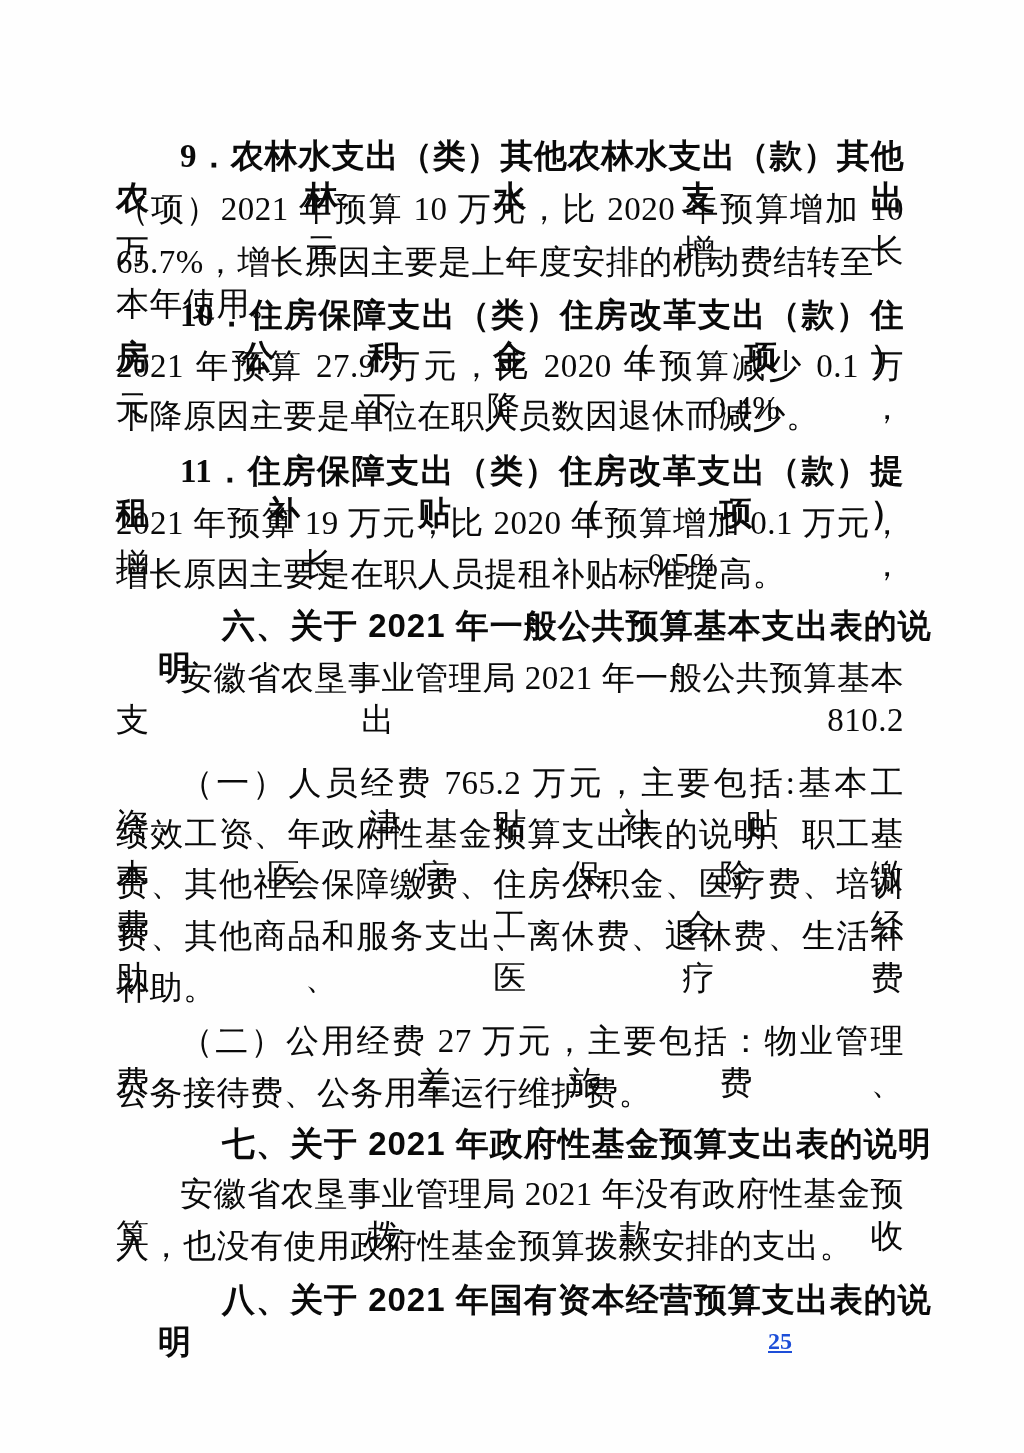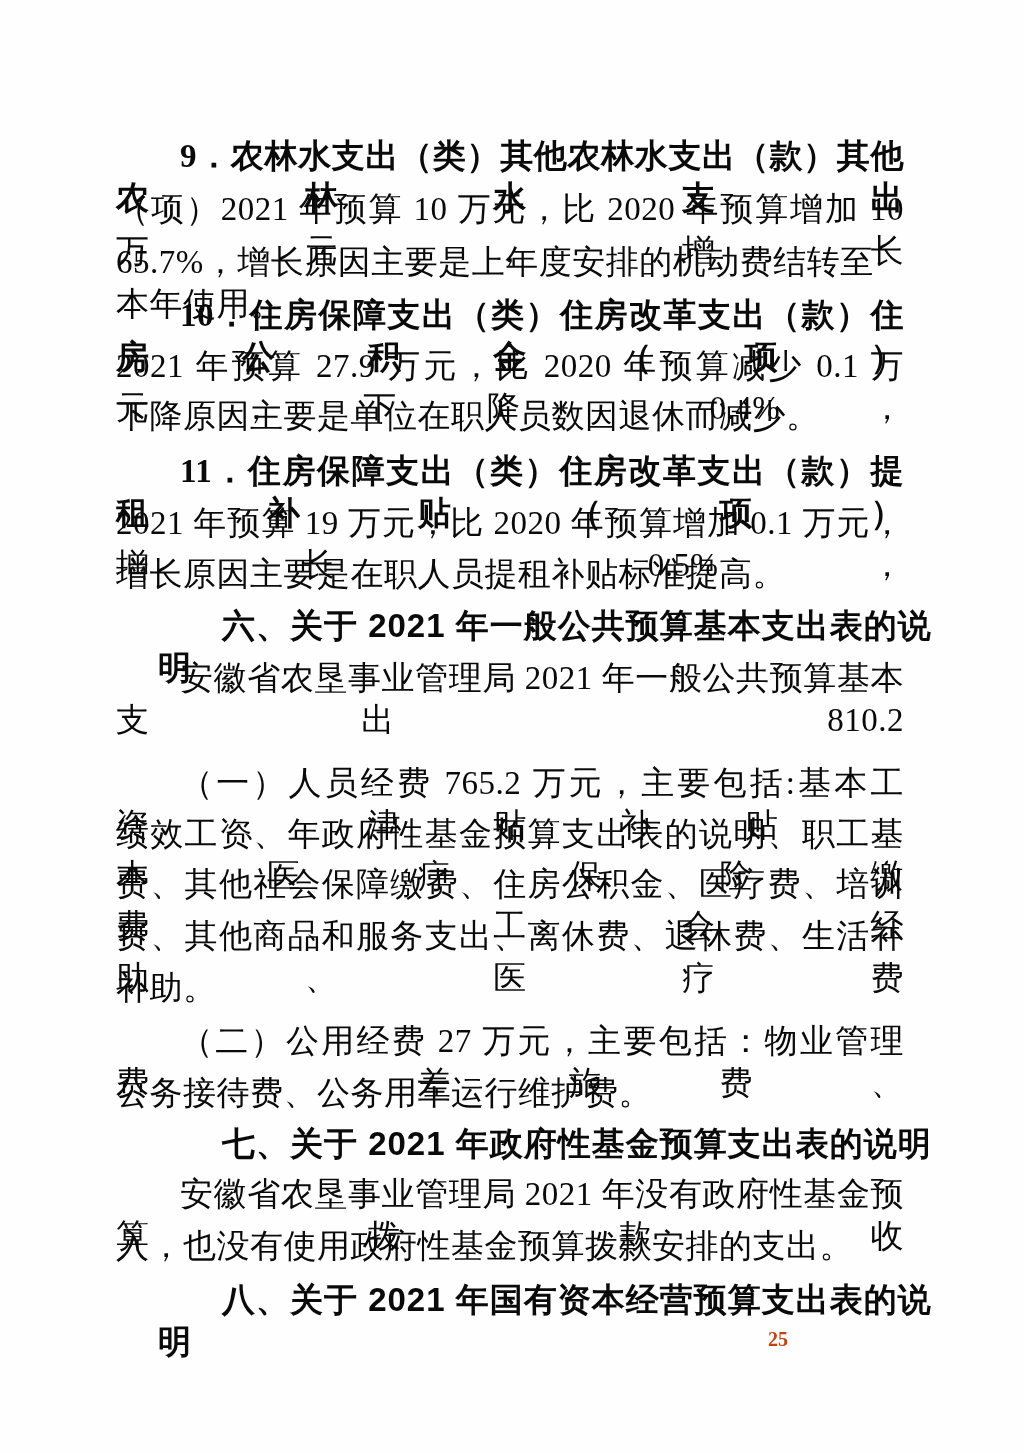--- a/index.html
+++ b/index.html
@@ -31,24 +31,25 @@
   .hh {
     font-family: "Liberation Sans", "DejaVu Sans", sans-serif;
     font-weight: 700;
     letter-spacing: 1px;
     margin-left: 42px;
   }
   .page-number {
     position: absolute;
     left: 768px;
     top: 1328px;
-    font-size: 20px;
+    font-size: 24px;
     font-weight: 700;
     font-family: "Liberation Serif", "DejaVu Serif", serif;
-    color: #c2410c;
+    color: #1d4ed8;
+    text-decoration: underline;
   }
 </style>
 </head>
 <body>
 
 <div class="page">
 
   <div class="ln ind j hs" style="top:135px">9．农林水支出（类）其他农林水支出（款）其他农林水支出</div>
   <div class="ln j" style="top:188px">（项）2021 年预算 10 万元，比 2020 年预算增加 10 万元，增长</div>
   <div class="ln" style="top:241px">65.7%，增长原因主要是上年度安排的机动费结转至本年使用。</div>

